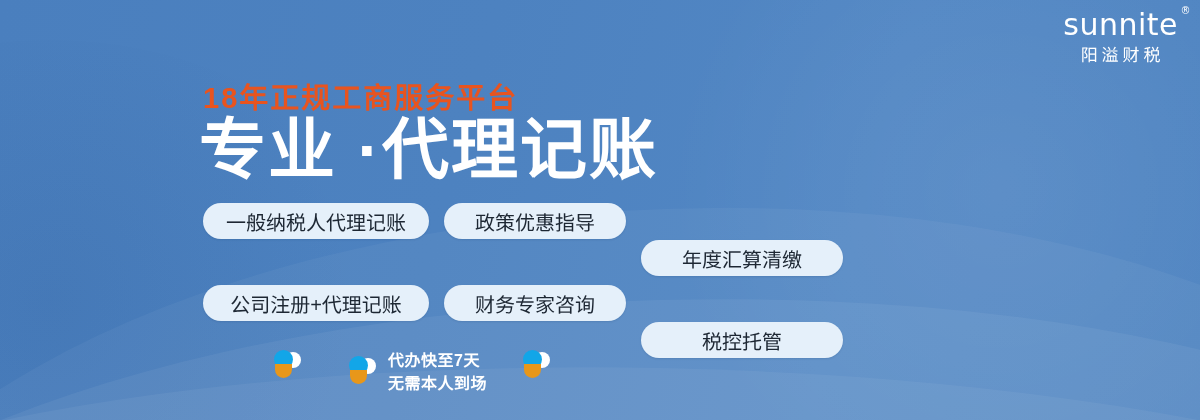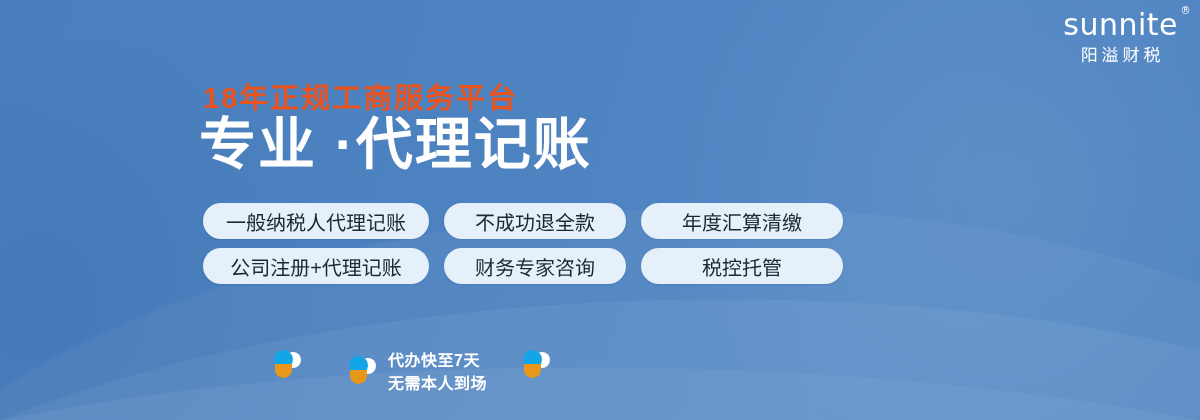--- a/index.html
+++ b/index.html
@@ -119,21 +119,21 @@
     font-weight: 700;
     letter-spacing: 2px;
     white-space: nowrap;
   }
 
   .headline {
     position: absolute;
     top: 113px;
     left: -4px;
     color: #ffffff;
-    font-size: 57px;
+    font-size: 67px;
     font-weight: 700;
     letter-spacing: 2px;
     white-space: nowrap;
     line-height: 1.1;
     text-align: center;
   }
 
   
   .pill-rows {
     position: absolute;
@@ -153,21 +153,21 @@
     font-weight: 500;
     height: 36px;
     display: flex;
     align-items: center;
     justify-content: center;
     white-space: nowrap;
     box-shadow: 0 1px 2px rgba(10,40,80,0.12);
   }
   .pill.w1 { width: 226px; }
   .pill.w2 { width: 182px; }
-  .pill.w3 { width: 202px; }
+  .pill.w3 { width: 202px; margin-top: 37px; }
 
   
   .features {
     position: absolute;
     top: 349px;
     left: 272px;
     display: flex;
     align-items: flex-start;
   }
   .feature {
@@ -242,21 +242,21 @@
     <div class="logo-cn">阳溢财税</div>
   </div>
 
   <div class="content">
     <div class="kicker">18年正规工商服务平台</div>
     <div class="headline">专业 ·代理记账</div>
 
     <div class="pill-rows">
       <div class="pill-row">
         <div class="pill w1">一般纳税人代理记账</div>
-        <div class="pill w2">不成功退全款</div>
+        <div class="pill w2">政策优惠指导</div>
         <div class="pill w3">年度汇算清缴</div>
       </div>
       <div class="pill-row">
         <div class="pill w1">公司注册+代理记账</div>
         <div class="pill w2">财务专家咨询</div>
         <div class="pill w3">税控托管</div>
       </div>
     </div>
   </div>
 

